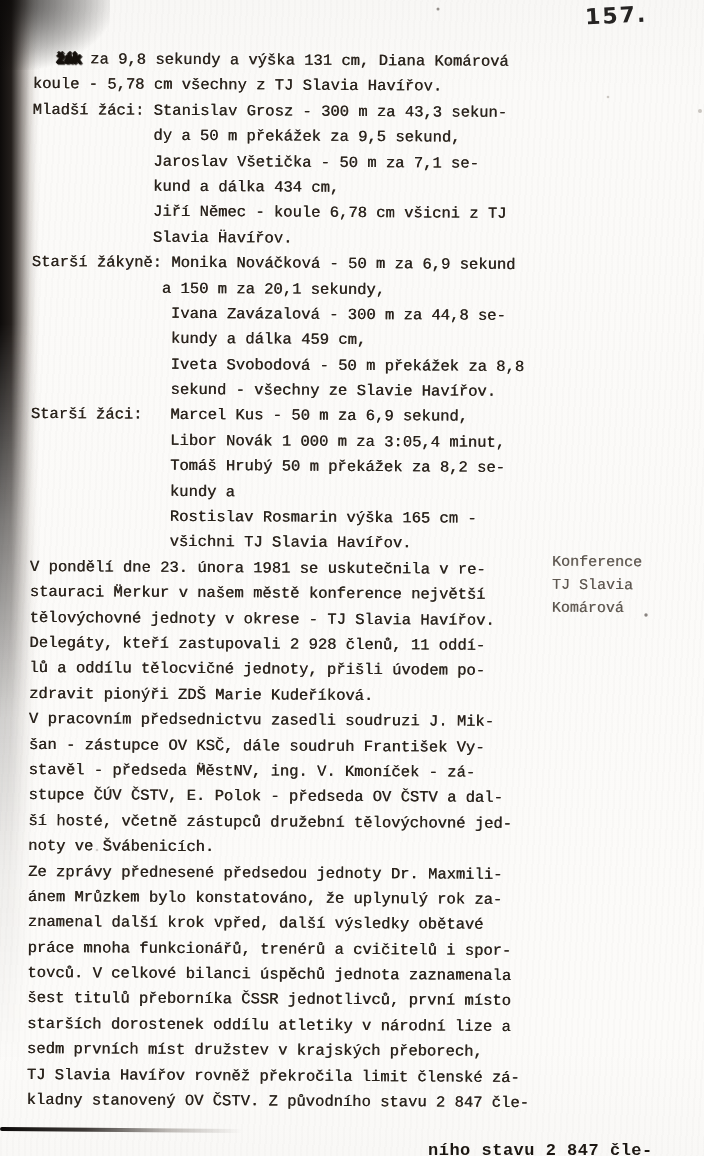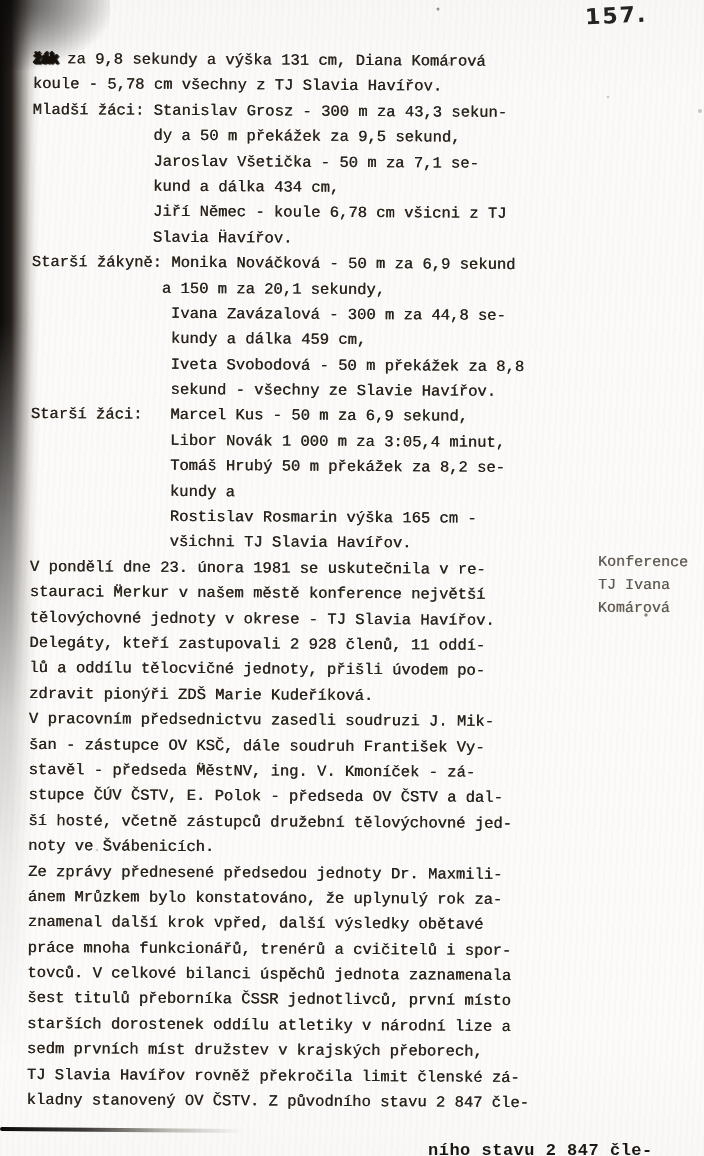--- a/index.html
+++ b/index.html
@@ -56,23 +56,24 @@
   }
   .line { white-space: pre; height: 25.4px; }
   .blot {
     font-weight: bold;
     color: #15100c;
     letter-spacing: -1px;
     text-shadow:
       1px 0 0 #15100c, -1px 0 0 #15100c, 0 1px 0 #15100c,
       0 -1px 0 #15100c, 2px 1px 0 rgba(21,16,12,0.8), 1px 2px 0 rgba(21,16,12,0.6);
     filter: blur(0.4px);
+    margin-left: 23px;
   }
   .side-note {
-    position: absolute; left: 598px; top: 551px;
+    position: absolute; left: 552px; top: 551px;
     font-size: 15px; line-height: 23px;
     color: #5d564f;
     text-shadow: 0.3px 0 0 rgba(93,86,79,0.6);
     transform: rotate(0.3deg);
   }
   .note-line { white-space: pre; }
   
   .bottom-line {
     position: absolute; left: 0; top: 1128px;
     width: 242px; height: 4px; border-radius: 2px;
@@ -155,21 +156,21 @@
         <div class="line">šest titulů přeborníka ČSSR jednotlivců, první místo</div>
         <div class="line">starších dorostenek oddílu atletiky v národní lize a</div>
         <div class="line">sedm prvních míst družstev v krajských přeborech,</div>
         <div class="line">TJ Slavia Havířov rovněž překročila limit členské zá-</div>
         <div class="line">kladny stanovený OV ČSTV. Z původního stavu 2 847 čle-</div>
       </div>
   </div>
 
   <div class="side-note">
       <div class="note-line">Konference</div>
-      <div class="note-line">TJ Ivana</div>
+      <div class="note-line">TJ Slavia</div>
       <div class="note-line">Komárová</div>
     </div>
 
   <div class="bottom-line"></div>
 
   <div class="ghost-line">ního stavu 2 847 čle-</div>
 
   <div class="specks"></div>
 
 </div>

